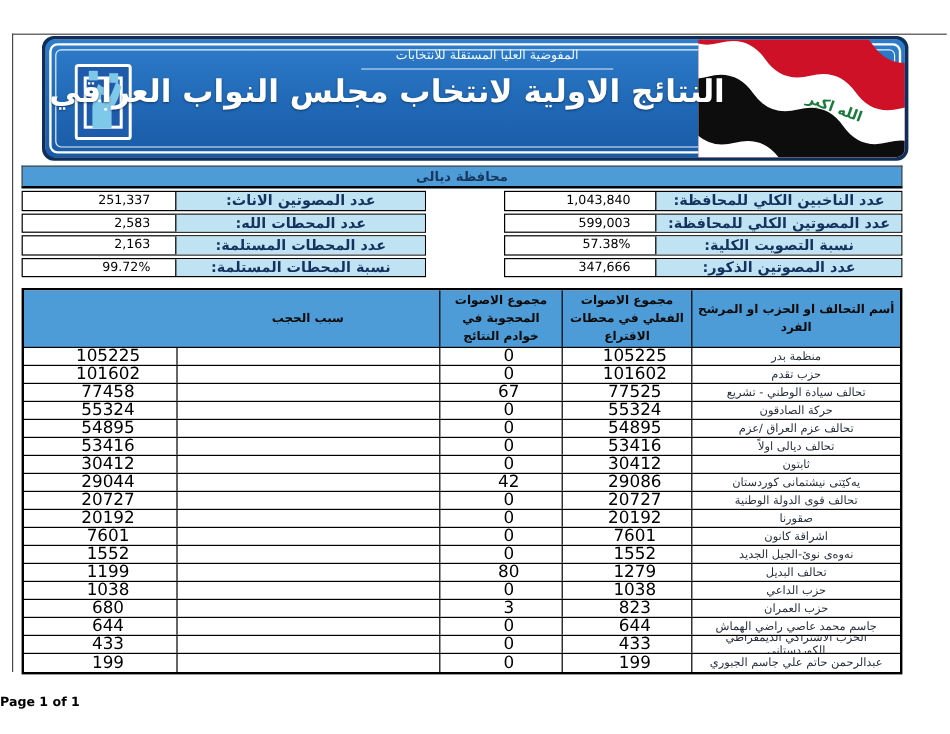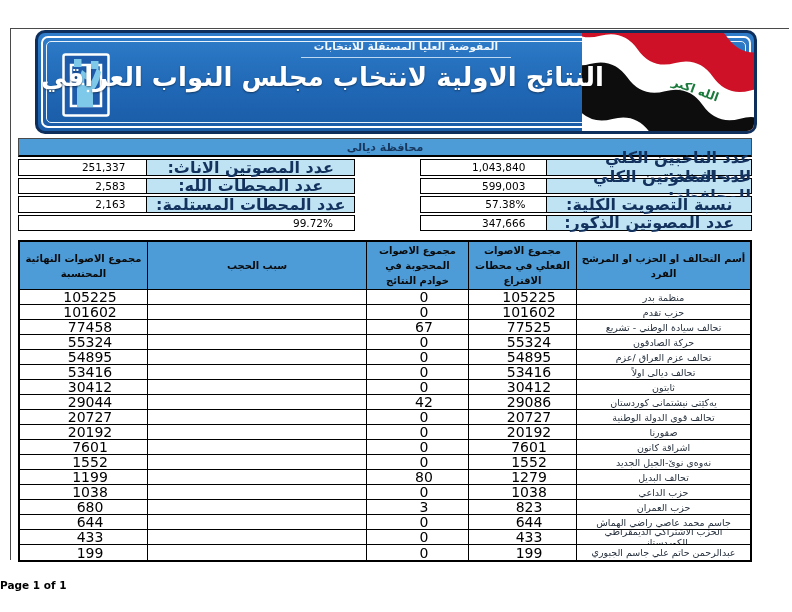--- a/index.html
+++ b/index.html
@@ -10,42 +10,42 @@
   .rule-h { position:absolute; left:10px; top:28px; width:779px; height:1px; background:#4a4a4a; }
   .rule-v { position:absolute; left:10px; top:28px; width:1px; height:532px; background:#4a4a4a; }
 
   
   .banner { position:absolute; left:35px; top:30px; width:722px; height:104px;
             background:linear-gradient(180deg,#2f7dca 0%, #2068b6 55%, #1a5ba6 100%);
             border:3px solid #0e2f5c; border-radius:10px; overflow:hidden; }
   .banner-frame1 { position:absolute; inset:3px; border:2px solid #ffffff; border-radius:7px; pointer-events:none; }
   .banner-frame2 { position:absolute; inset:8px; border:1px solid #e8f2fb; border-radius:5px; pointer-events:none; }
   .banner-text { position:absolute; left:170px; right:150px; top:6px; text-align:center; color:#ffffff; direction:rtl; }
-  .org-line { font-size:10.5px; font-weight:bold; line-height:1.45; color:#f2f8ff; }
+  .org-line { font-size:10.5px; font-weight:normal; line-height:1.45; color:#f2f8ff; }
   .banner-divider { width:210px; height:1px; background:#bcd8f2; margin:3px auto 2px auto; }
   .banner-title { font-size:26px; font-weight:bold; line-height:1.35; color:#ffffff; text-shadow:0 1px 2px rgba(0,0,0,0.45); white-space:nowrap; }
 
   .logo { position:absolute; left:24px; top:20px; }
 
   .flag { position:absolute; right:0px; top:0px; width:172px; height:100px; }
 
   
   .gov-bar { position:absolute; left:18px; top:138px; width:734px; height:19px;
              background:#4e9cd7; border:1px solid #4a4a4a; border-bottom:2px solid #000;
              display:flex; align-items:center; justify-content:center;
              font-size:11px; font-weight:bold; color:#17375e; }
 
   
   .summary { position:absolute; top:159px; direction:rtl; }
   .summary.right { left:420px; width:332px; }
   .summary.left  { left:18px;  width:337px; }
   .sum-row { display:flex; height:16.5px; border:1px solid #000; margin-bottom:2px; background:#fff; }
   .sum-label { width:62%; background:#bfe3f2; border-left:1px solid #000;
                display:flex; align-items:center; justify-content:center;
-               font-size:16px; font-weight:bold; color:#14325e; }
+               font-size:12px; font-weight:bold; color:#14325e; }
   .sum-value { width:38%; direction:ltr; text-align:right; padding-right:21px;
                font-size:10.5px; color:#000; display:block; line-height:14.5px; }
 
   
   .results { position:absolute; left:18px; top:240px; width:734px; direction:rtl;
              border:2px solid #000; background:#fff; }
   .r-row { display:grid; grid-template-columns:174px 108px 102px 219px 1fr; direction:rtl; }
   .r-head { height:48px; background:#4e9cd7; border-bottom:1px solid #000; }
   .r-head .cell { font-weight:bold; color:#0a0a0a; font-size:10px; line-height:1.5; }
   .r-body .r-row { height:15px; border-bottom:1px solid #000; }
@@ -127,31 +127,31 @@
     </div>
       <div class="sum-row">
       <div class="sum-label">عدد المحطات الله:</div>
       <div class="sum-value">2,583</div>
     </div>
       <div class="sum-row">
       <div class="sum-label">عدد المحطات المستلمة:</div>
       <div class="sum-value">2,163</div>
     </div>
       <div class="sum-row">
+      <div class="sum-label">نسبة المحطات المستلمة:</div>
       <div class="sum-value">99.72%</div>
     </div>
     </div>
 
   <div class="results">
     <div class="r-row r-head">
       <div class="cell">أسم التحالف او الحزب او المرشح الفرد</div>
       <div class="cell">مجموع الاصوات الفعلي في محطات الاقتراع</div>
       <div class="cell">مجموع الاصوات المحجوبة في خوادم النتائج</div>
       <div class="cell">سبب الحجب</div>
-      <div class="cell">مجموع الاصوات النهائية المحتسبة</div>
     </div>
     <div class="r-body" id="results-body">
         <div class="r-row">
       <div class="cell name">منظمة بدر</div>
       <div class="cell num">105225</div>
       <div class="cell num">0</div>
       <div class="cell"></div>
       <div class="cell num">105225</div>
     </div>
         <div class="r-row">

